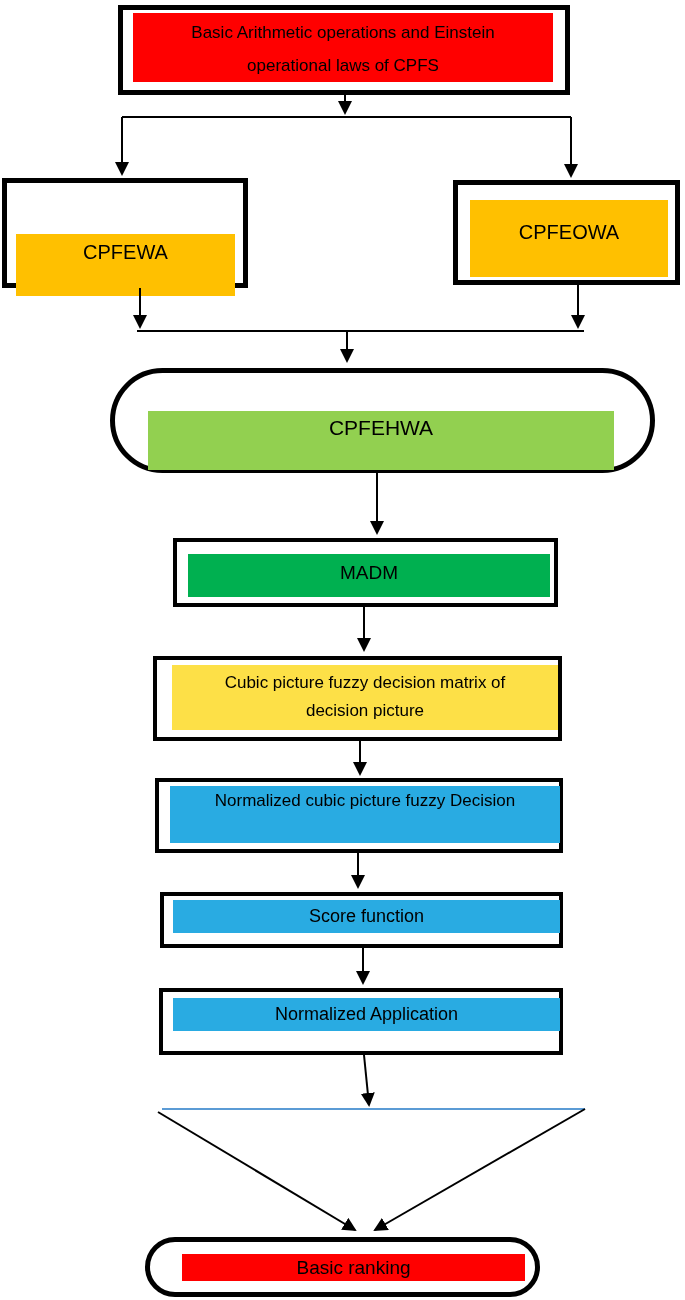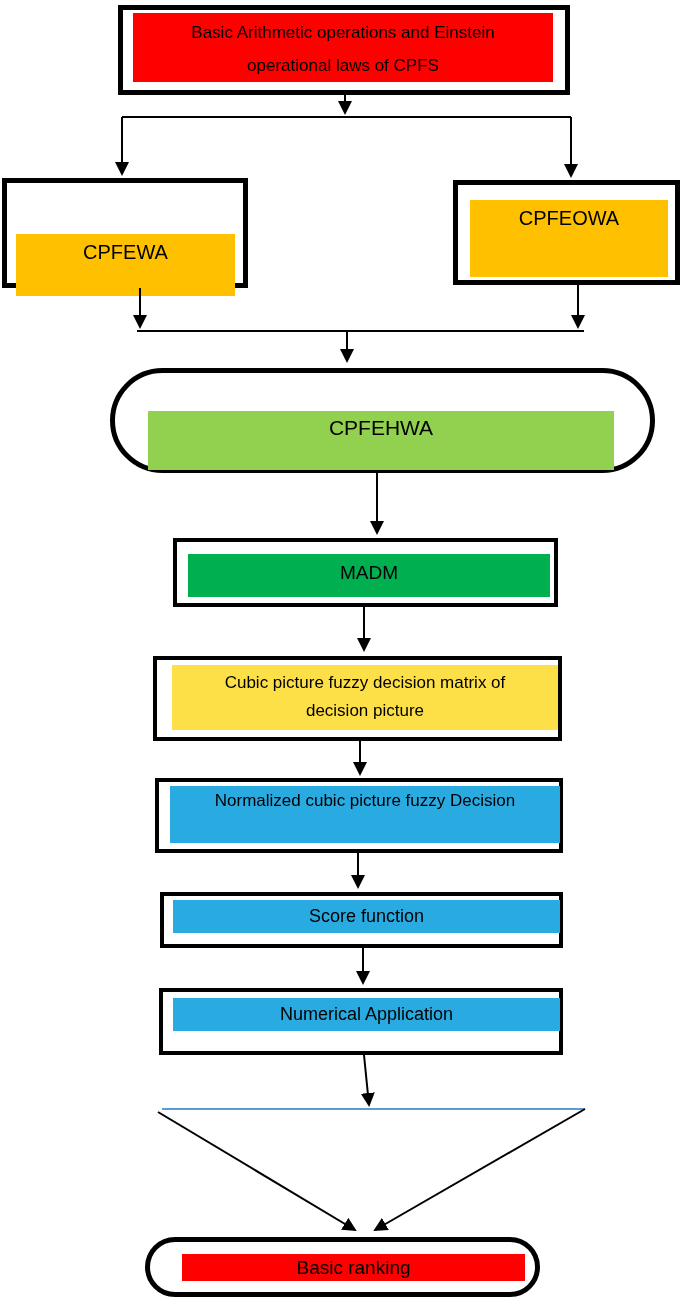--- a/index.html
+++ b/index.html
@@ -12,21 +12,21 @@
   .stadium{border-radius:999px;}
   .fill{position:absolute;box-sizing:border-box;text-align:center;}
   .fill.vcenter{display:flex;align-items:center;justify-content:center;}
   .lbl{width:100%;text-align:center;}
   .connectors{position:absolute;left:0;top:0;pointer-events:none;}
   .connectors path{fill:none;stroke:#000;stroke-width:2;}
   .connectors path.blue{stroke:#5B9BD5;}
   
   .t-basic{font-size:17px;line-height:33px;padding-top:3px;}
   .t-cpfewa{font-size:20px;line-height:26px;padding-top:5px;}
-  .t-cpfeowa{font-size:20px;line-height:26px;padding-top:5px;}
+  .t-cpfeowa{font-size:20px;line-height:26px;padding-top:19px;}
   .t-cpfehwa{font-size:21px;line-height:27px;padding-top:3px;}
   .t-madm{font-size:19px;line-height:26px;padding-top:6px;}
   .t-cubic{font-size:17px;line-height:28px;padding-top:4px;}
   .t-norm{font-size:17px;line-height:30px;padding-top:0px;}
   .t-score{font-size:18px;}
   .t-num{font-size:18px;}
   .t-final{font-size:19px;}
 </style>
 </head>
 <body>
@@ -78,21 +78,21 @@
   </div>
 
   <div class="node thin" style="left:160px;top:892px;width:403px;height:56px;">
     <div class="fill vcenter t-score" style="left: 9px; top: 4px; width: 387px; height: 33px; background: rgb(41, 171, 226);">
       <div class="lbl">Score function</div>
     </div>
   </div>
 
   <div class="node thin" style="left:159px;top:988px;width:404px;height:67px;">
     <div class="fill vcenter t-num" style="left: 10px; top: 6px; width: 387px; height: 33px; background: rgb(41, 171, 226);">
-      <div class="lbl">Numerical Application</div>
+      <div class="lbl">Normalized Application</div>
     </div>
   </div>
 
   <div class="node stadium" style="left:145px;top:1237px;width:395px;height:60px;">
     <div class="fill vcenter t-final" style="left: 32px; top: 12px; width: 343px; height: 27px; background: rgb(255, 0, 0);">
       <div class="lbl">Basic ranking</div>
     </div>
   </div>
 
   <svg class="connectors" width="685" height="1300" viewBox="0 0 685 1300">

